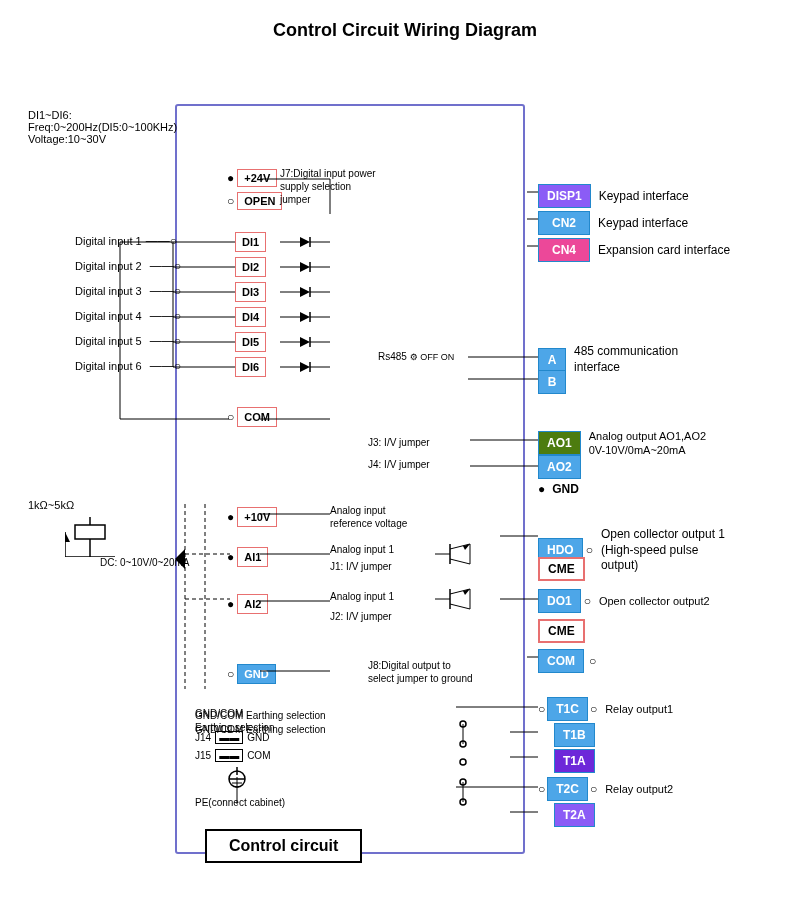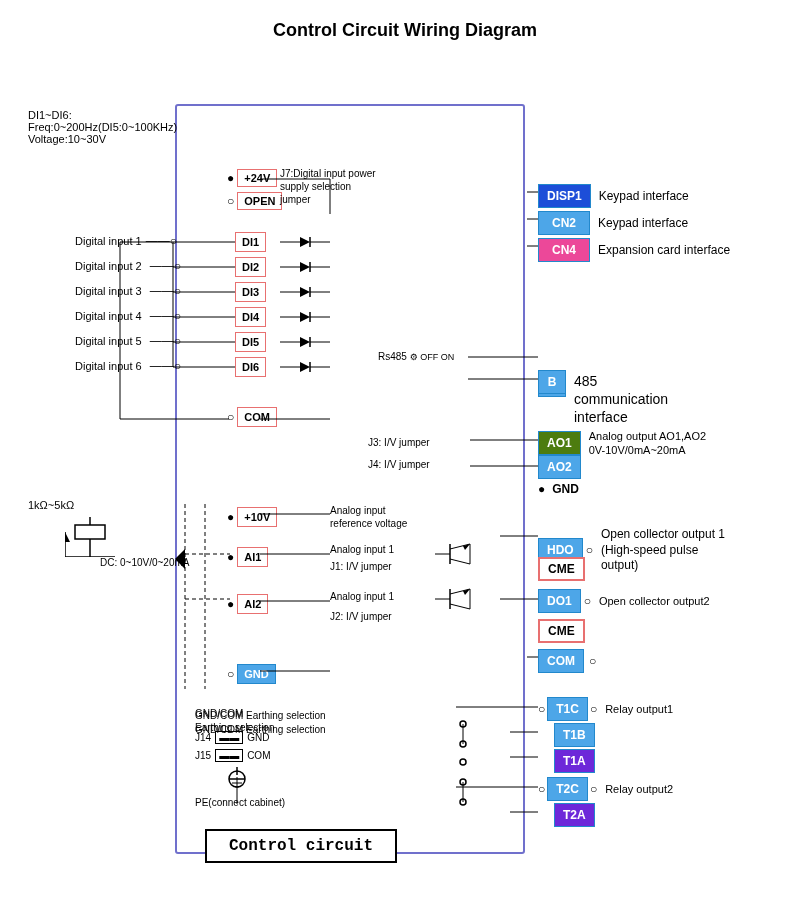--- a/index.html
+++ b/index.html
@@ -189,20 +189,21 @@
 
     <div style="position:absolute; left:310px; top:542px; font-size:10px;">Analog input 1</div>
 
     <div style="position:absolute; left:310px; top:562px; font-size:10px;">J2:  I/V jumper</div>
 
     <div style="position:absolute; left:207px; top:615px; display:flex; align-items:center; gap:3px;">
       <span style="font-size:12px;">○</span>
       <div class="section-box" style="background:#4da6e8; color:#fff; border-color:#2288cc;">GND</div>
     </div>
 
+    <div style="position:absolute; left:348px; top:610px; font-size:10px; max-width:110px; line-height:1.3;">J8:Digital output to select jumper to ground</div>
 
     <div style="position:absolute; left:175px; top:660px; font-size:10px; line-height:1.4;">
       <div>GND/COM Earthing selection</div>
       <div>GND/COM Earthing selection</div>
     </div>
 
     <div style="position:absolute; left:175px; top:658px; font-size:10px; line-height:1.4;">
       <span>GND/COM</span><br>
       <span>Earthing selection</span>
     </div>
@@ -266,37 +267,37 @@
       <line x1="8" y1="10" x2="8" y2="30" stroke="#000" stroke-width="1"></line>
       <circle cx="8" cy="30" r="3" fill="none" stroke="#000" stroke-width="1.5"></circle>
       <circle cx="8" cy="48" r="3" fill="none" stroke="#000" stroke-width="1.5"></circle>
 
       <circle cx="8" cy="68" r="3" fill="none" stroke="#000" stroke-width="1.5"></circle>
       <line x1="8" y1="68" x2="8" y2="88" stroke="#000" stroke-width="1"></line>
       <circle cx="8" cy="88" r="3" fill="none" stroke="#000" stroke-width="1.5"></circle>
     </svg>
 
     <div style="position:absolute; left:518px; top:135px; display:flex; align-items:center; gap:8px;">
-      <div style="background:#1d4ed8; color:#fff; font-weight:bold; font-size:12px; padding:4px 8px; border:1px solid #2288cc; min-width:52px; text-align:center;">DISP1</div>
+      <div style="background:#8b5cf6; color:#fff; font-weight:bold; font-size:12px; padding:4px 8px; border:1px solid #2288cc; min-width:52px; text-align:center;">DISP1</div>
       <span style="font-size:12px;">Keypad interface</span>
     </div>
 
     <div style="position:absolute; left:518px; top:162px; display:flex; align-items:center; gap:8px;">
       <div style="background:#4da6e8; color:#fff; font-weight:bold; font-size:12px; padding:4px 4px; border:1px solid #2288cc; min-width:52px; text-align:center;">CN2</div>
       <span style="font-size:12px;">Keypad interface</span>
     </div>
 
     <div style="position:absolute; left:518px; top:189px; display:flex; align-items:center; gap:8px;">
       <div style="background:#ec4899; color:#fff; font-weight:bold; font-size:12px; padding:4px 8px; border:1px solid #2288cc; min-width:52px; text-align:center;">CN4</div>
       <span style="font-size:12px;">Expansion card interface</span>
     </div>
 
     <div style="position:absolute; left:518px; top:295px; display:flex; align-items:center; gap:8px;">
       <div style="background:#4da6e8; color:#fff; font-weight:bold; font-size:12px; padding:4px 8px; border:1px solid #2288cc; min-width:28px; text-align:center;">A</div>
-      <span style="font-size:14px; max-width:120px; line-height:1.3;margin-top:28px;">485 communication<br>interface</span>
+      <span style="font-size:12px; max-width:120px; line-height:1.3;">485 communication<br>interface</span>
     </div>
     <div style="position:absolute; left:518px; top:321px;">
       <div style="background:#4da6e8; color:#fff; font-weight:bold; font-size:12px; padding:4px 8px; border:1px solid #2288cc; min-width:28px; text-align:center;">B</div>
     </div>
 
     <div style="position:absolute; left:518px; top:380px; display:flex; align-items:center; gap:8px;">
       <div style="background:#4d7c0f; color:#fff; font-weight:bold; font-size:12px; padding:4px 8px; border:1px solid #2288cc; min-width:40px; text-align:center;">AO1</div>
       <span style="font-size:11px; max-width:130px; line-height:1.3;">Analog output AO1,AO2<br>0V-10V/0mA~20mA</span>
     </div>
     <div style="position:absolute; left:518px; top:406px;">
@@ -351,25 +352,25 @@
 
     <div style="position:absolute; left:518px; top:728px; display:flex; align-items:center; gap:8px;">
       <div style="display:flex; align-items:center; gap:2px;">
         <span style="font-size:12px;">○</span>
         <div style="background:#4da6e8; color:#fff; font-weight:bold; font-size:12px; padding:4px 8px; border:1px solid #2288cc; min-width:40px; text-align:center;">T2C</div>
         <span style="font-size:12px;">○</span>
       </div>
       <span style="font-size:11px;">Relay output2</span>
     </div>
     <div style="position:absolute; left:518px; top:754px;">
-      <div style="background:#6d28d9; color:#fff; font-weight:bold; font-size:12px; padding:4px 8px; border:1px solid #2288cc; min-width:40px; text-align:center; margin-left:16px;">T2A</div>
+      <div style="background:#8b5cf6; color:#fff; font-weight:bold; font-size:12px; padding:4px 8px; border:1px solid #2288cc; min-width:40px; text-align:center; margin-left:16px;">T2A</div>
     </div>
 
     <div style="position:absolute; left:185px; top:780px; border:2px solid #000; padding:6px 22px;
-                font-size:16px; font-weight:bold; background:#fff;font-family:Liberation Mono, monospace;">
+                font-size:16px; font-weight:bold; background:#fff;">
       <span>Control circuit</span>
     </div>
 
     <svg style="position:absolute; left:0; top:0; pointer-events:none;" width="770" height="840">
 
       <line x1="153" y1="193" x2="215" y2="193" stroke="#000" stroke-width="1"></line>
       <line x1="153" y1="218" x2="215" y2="218" stroke="#000" stroke-width="1"></line>
       <line x1="153" y1="243" x2="215" y2="243" stroke="#000" stroke-width="1"></line>
       <line x1="153" y1="268" x2="215" y2="268" stroke="#000" stroke-width="1"></line>
       <line x1="153" y1="293" x2="215" y2="293" stroke="#000" stroke-width="1"></line>

